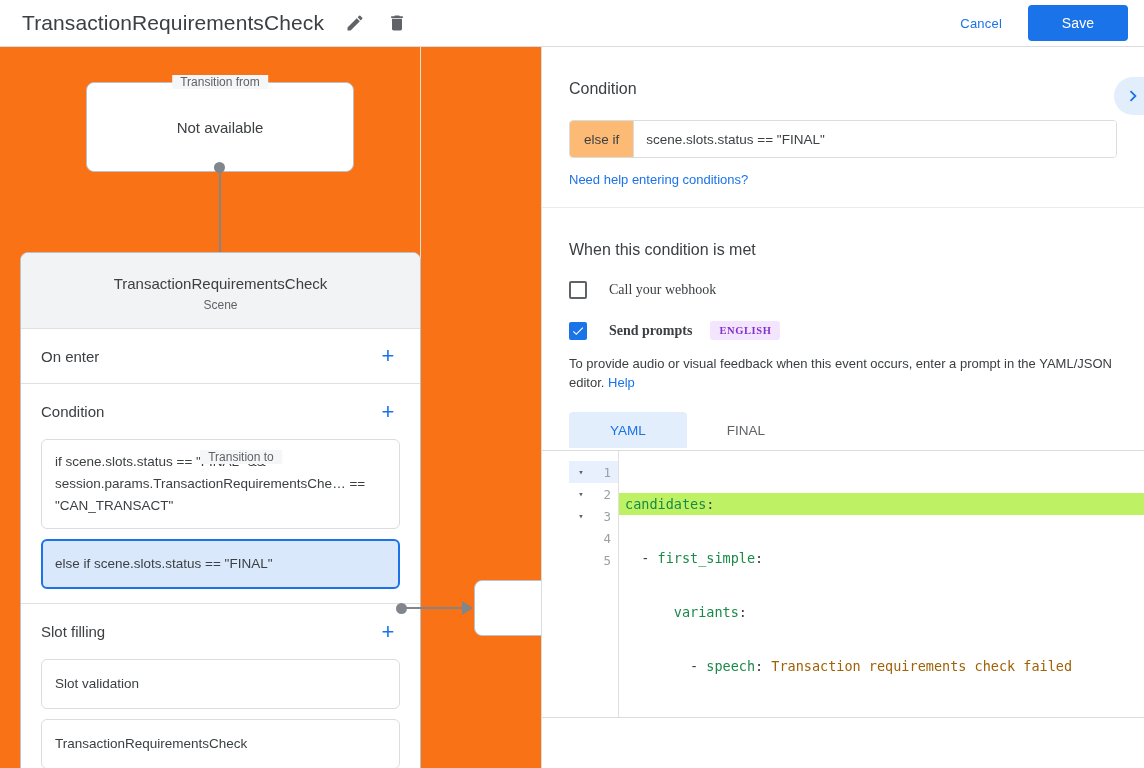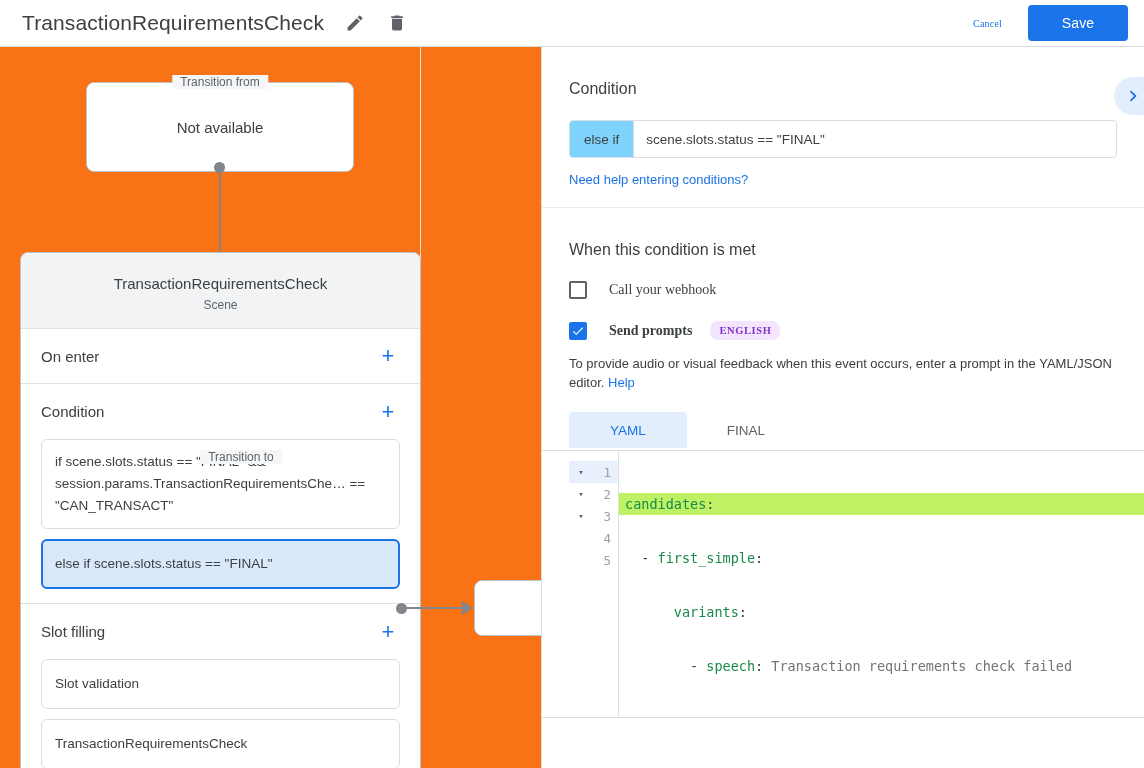--- a/index.html
+++ b/index.html
@@ -31,25 +31,25 @@
   }
   .header-icon-btn {
     width: 30px; height: 30px;
     display: flex; align-items: center; justify-content: center;
     cursor: pointer; border-radius: 50%;
   }
   .pencil-wrap { margin-left: 16px; }
   .trash-wrap  { margin-left: 12px; }
   .header-spacer { flex: 1; }
   .cancel-btn {
-    color: #1a73e8; font-size: 10px; font-weight: 500;
+    color: #1a73e8; font-size: 13px; font-weight: 500;
     letter-spacing: 0.2px;
     padding: 8px 12px; border-radius: 4px; cursor: pointer;
     background: transparent; border: none;
-    font-family: Liberation Serif, serif;
+    font-family: Liberation Sans, sans-serif;
   }
   .save-btn {
     margin-left: 14px; margin-right: 16px;
     background: #1a73e8; color: #ffffff;
     font-size: 14px; font-weight: 500; letter-spacing: 0.2px;
     border: none; border-radius: 4px;
     padding: 0 24px; height: 36px; min-width: 100px;
     cursor: pointer;
     font-family: "Liberation Sans", sans-serif;
   }
@@ -213,21 +213,21 @@
   }
   .cond-input-row {
     display: flex;
     margin-top: 22px;
     border: 1px solid #dadce0;
     border-radius: 4px;
     height: 38px;
     overflow: hidden;
   }
   .cond-prefix {
-    background: #7dd3fc;
+    background: #fdba74;
     border-right: 1px solid #dadce0;
     display: flex; align-items: center;
     padding: 16px 14px;
     font-size: 13.5px;
     color: #3c4043;
     white-space: nowrap;
   }
   .cond-value {
     flex: 1;
     display: flex; align-items: center;
@@ -266,21 +266,21 @@
   .check-label { margin-left: 22px; font-size: 14px; color: #3c4043; }
   .check-label.bold { font-weight: bold; }
   .lang-badge {
     margin-left: 18px;
     background: #f3e5fd;
     color: #8430ce;
     font-size: 10.5px;
     font-weight: bold;
     letter-spacing: 0.6px;
     padding: 4px 9px;
-    border-radius: 8px;
+    border-radius: 3px;
   }
   .desc {
     margin-top: 14px;
     font-size: 13px;
     color: #3c4043;
     line-height: 19px;
     max-width: 555px;
   }
   .desc a { color: #1a73e8; text-decoration: none; cursor: pointer; }
 
@@ -327,21 +327,21 @@
     padding-top: 10px;
     font-family: "DejaVu Sans Mono", monospace;
     font-size: 13.5px;
     overflow: hidden;
     white-space: pre;
   }
   .code-row { height: 22px; line-height: 22px; padding-left: 6px; }
   .code-row.active { background: #bef264; }
   .k { color: #1a8a48; }
   .p { color: #3c4043; }
-  .v { color: #737373; }
+  .v { color: #a16207; }
 
   svg { display: block; }
 </style>
 </head>
 <body>
 
 <div id="app">
 
   <div class="header">
     <div class="header-title">TransactionRequirementsCheck</div>

